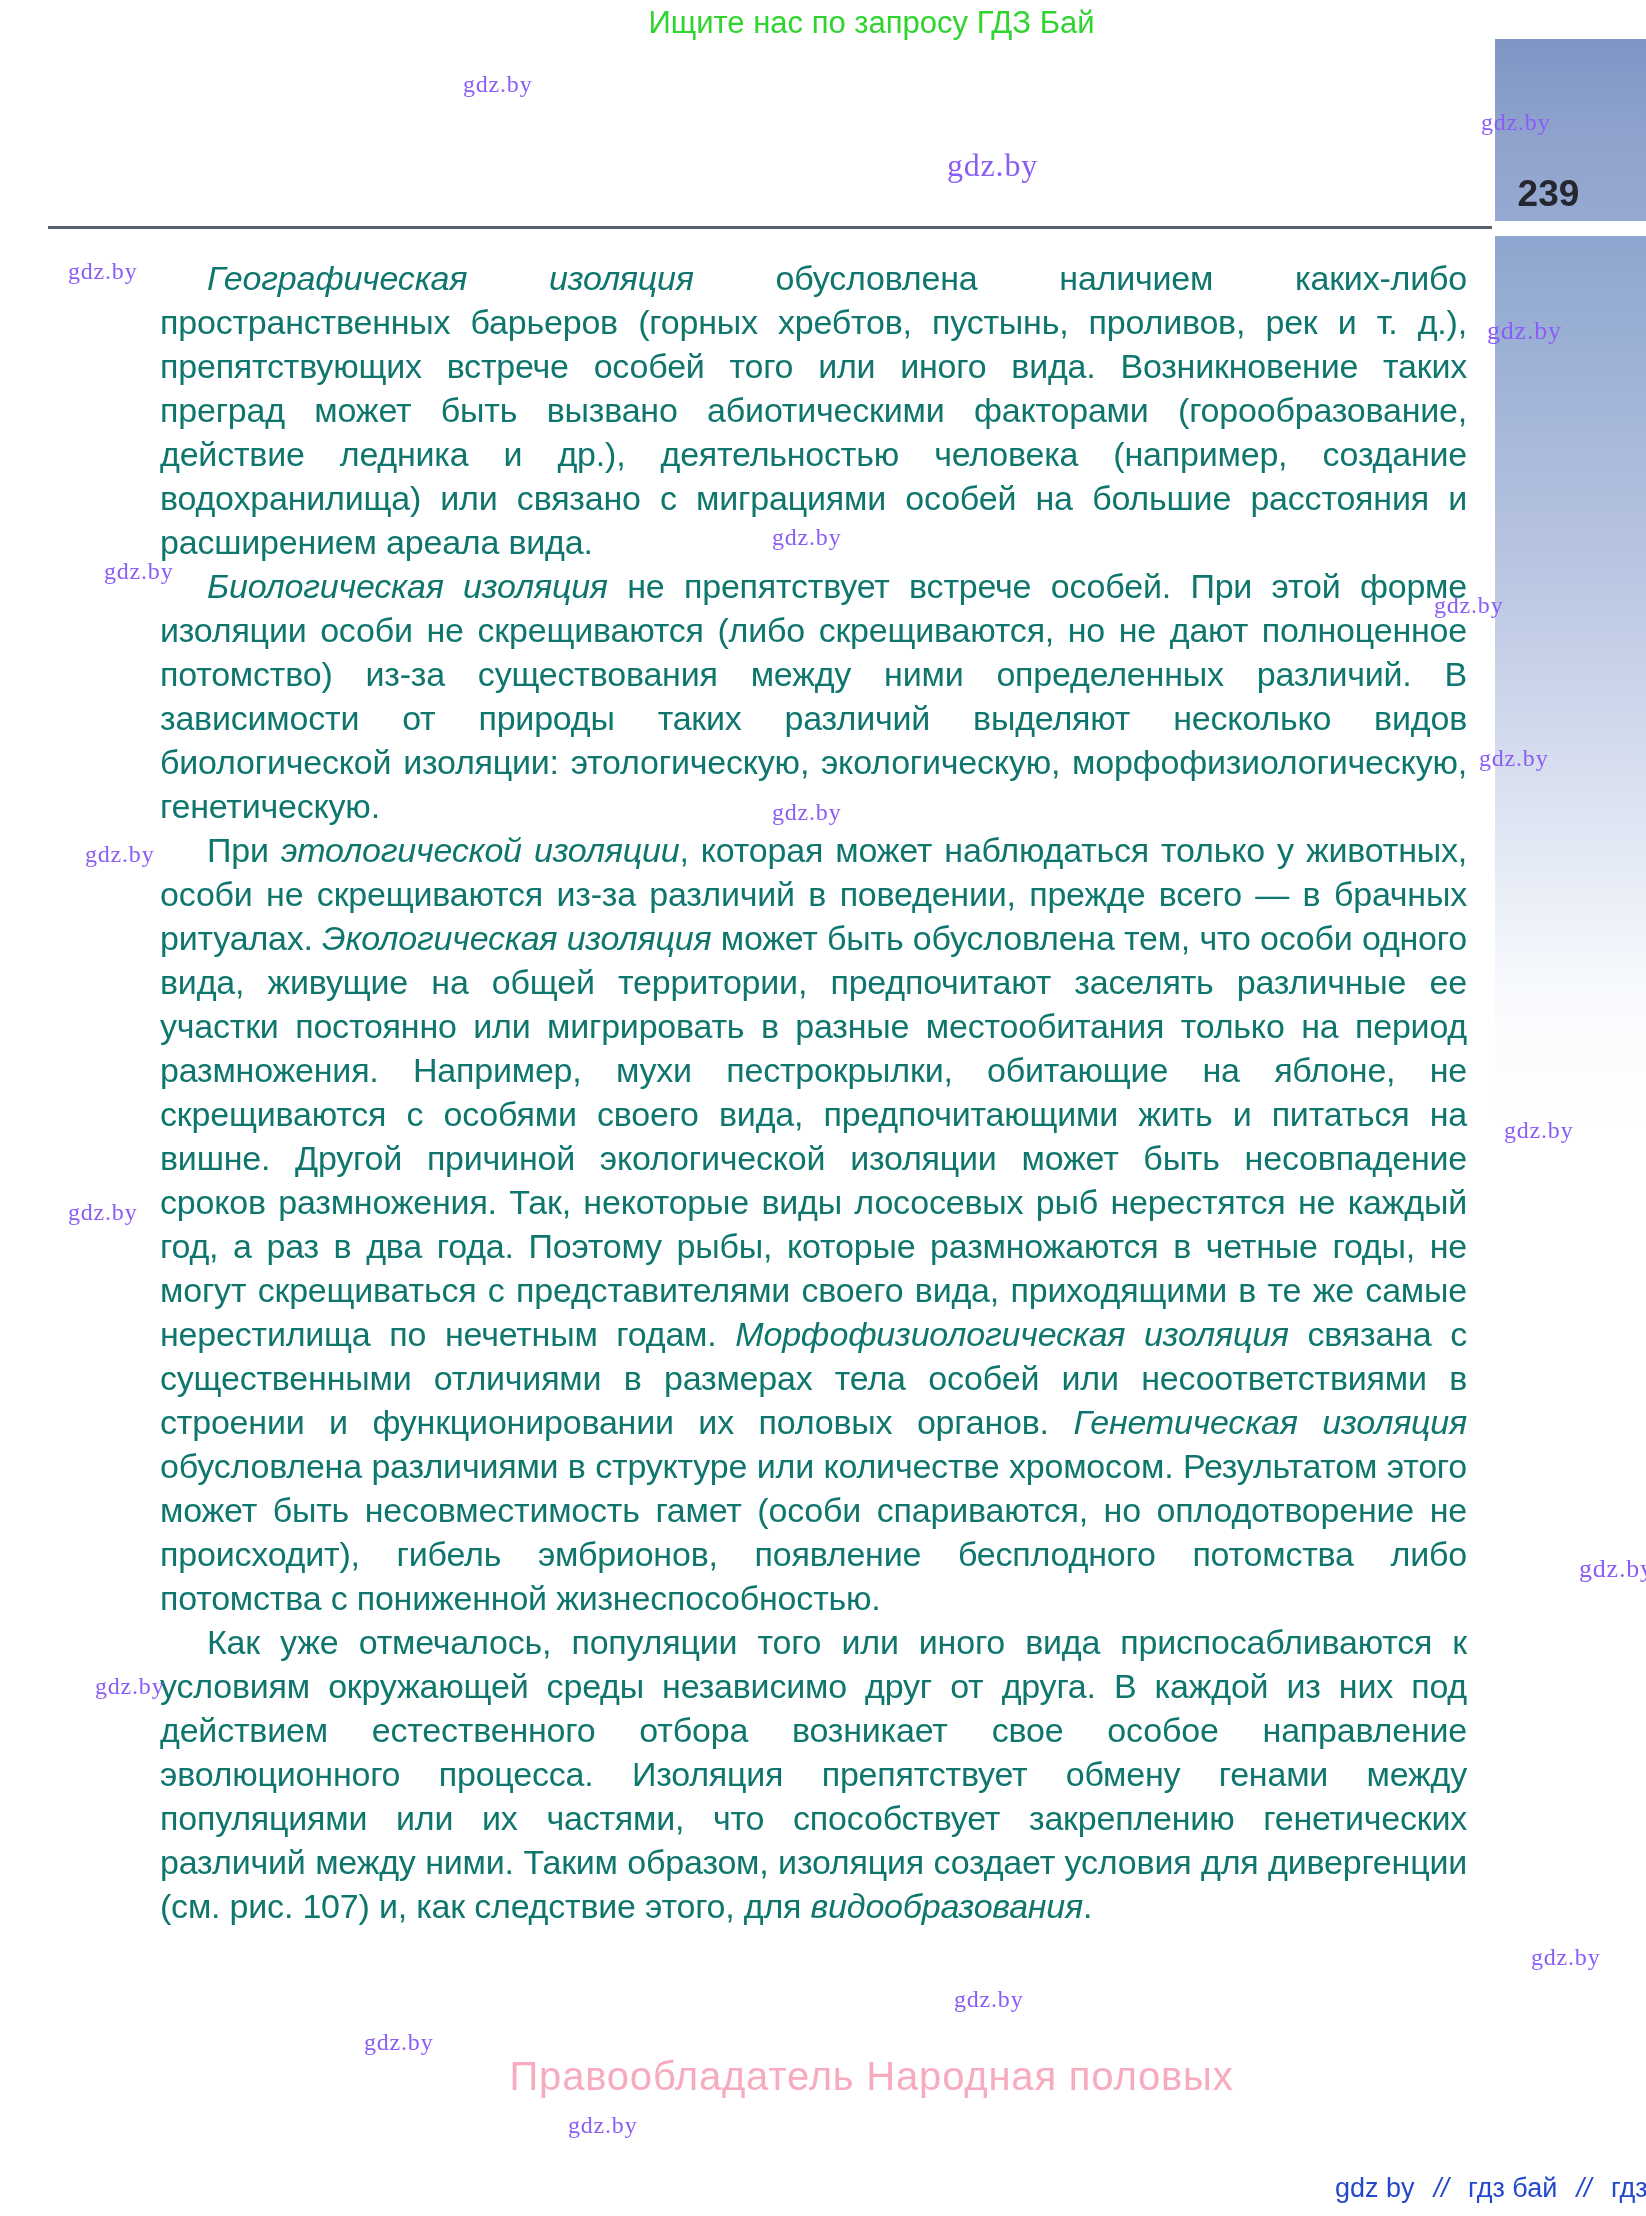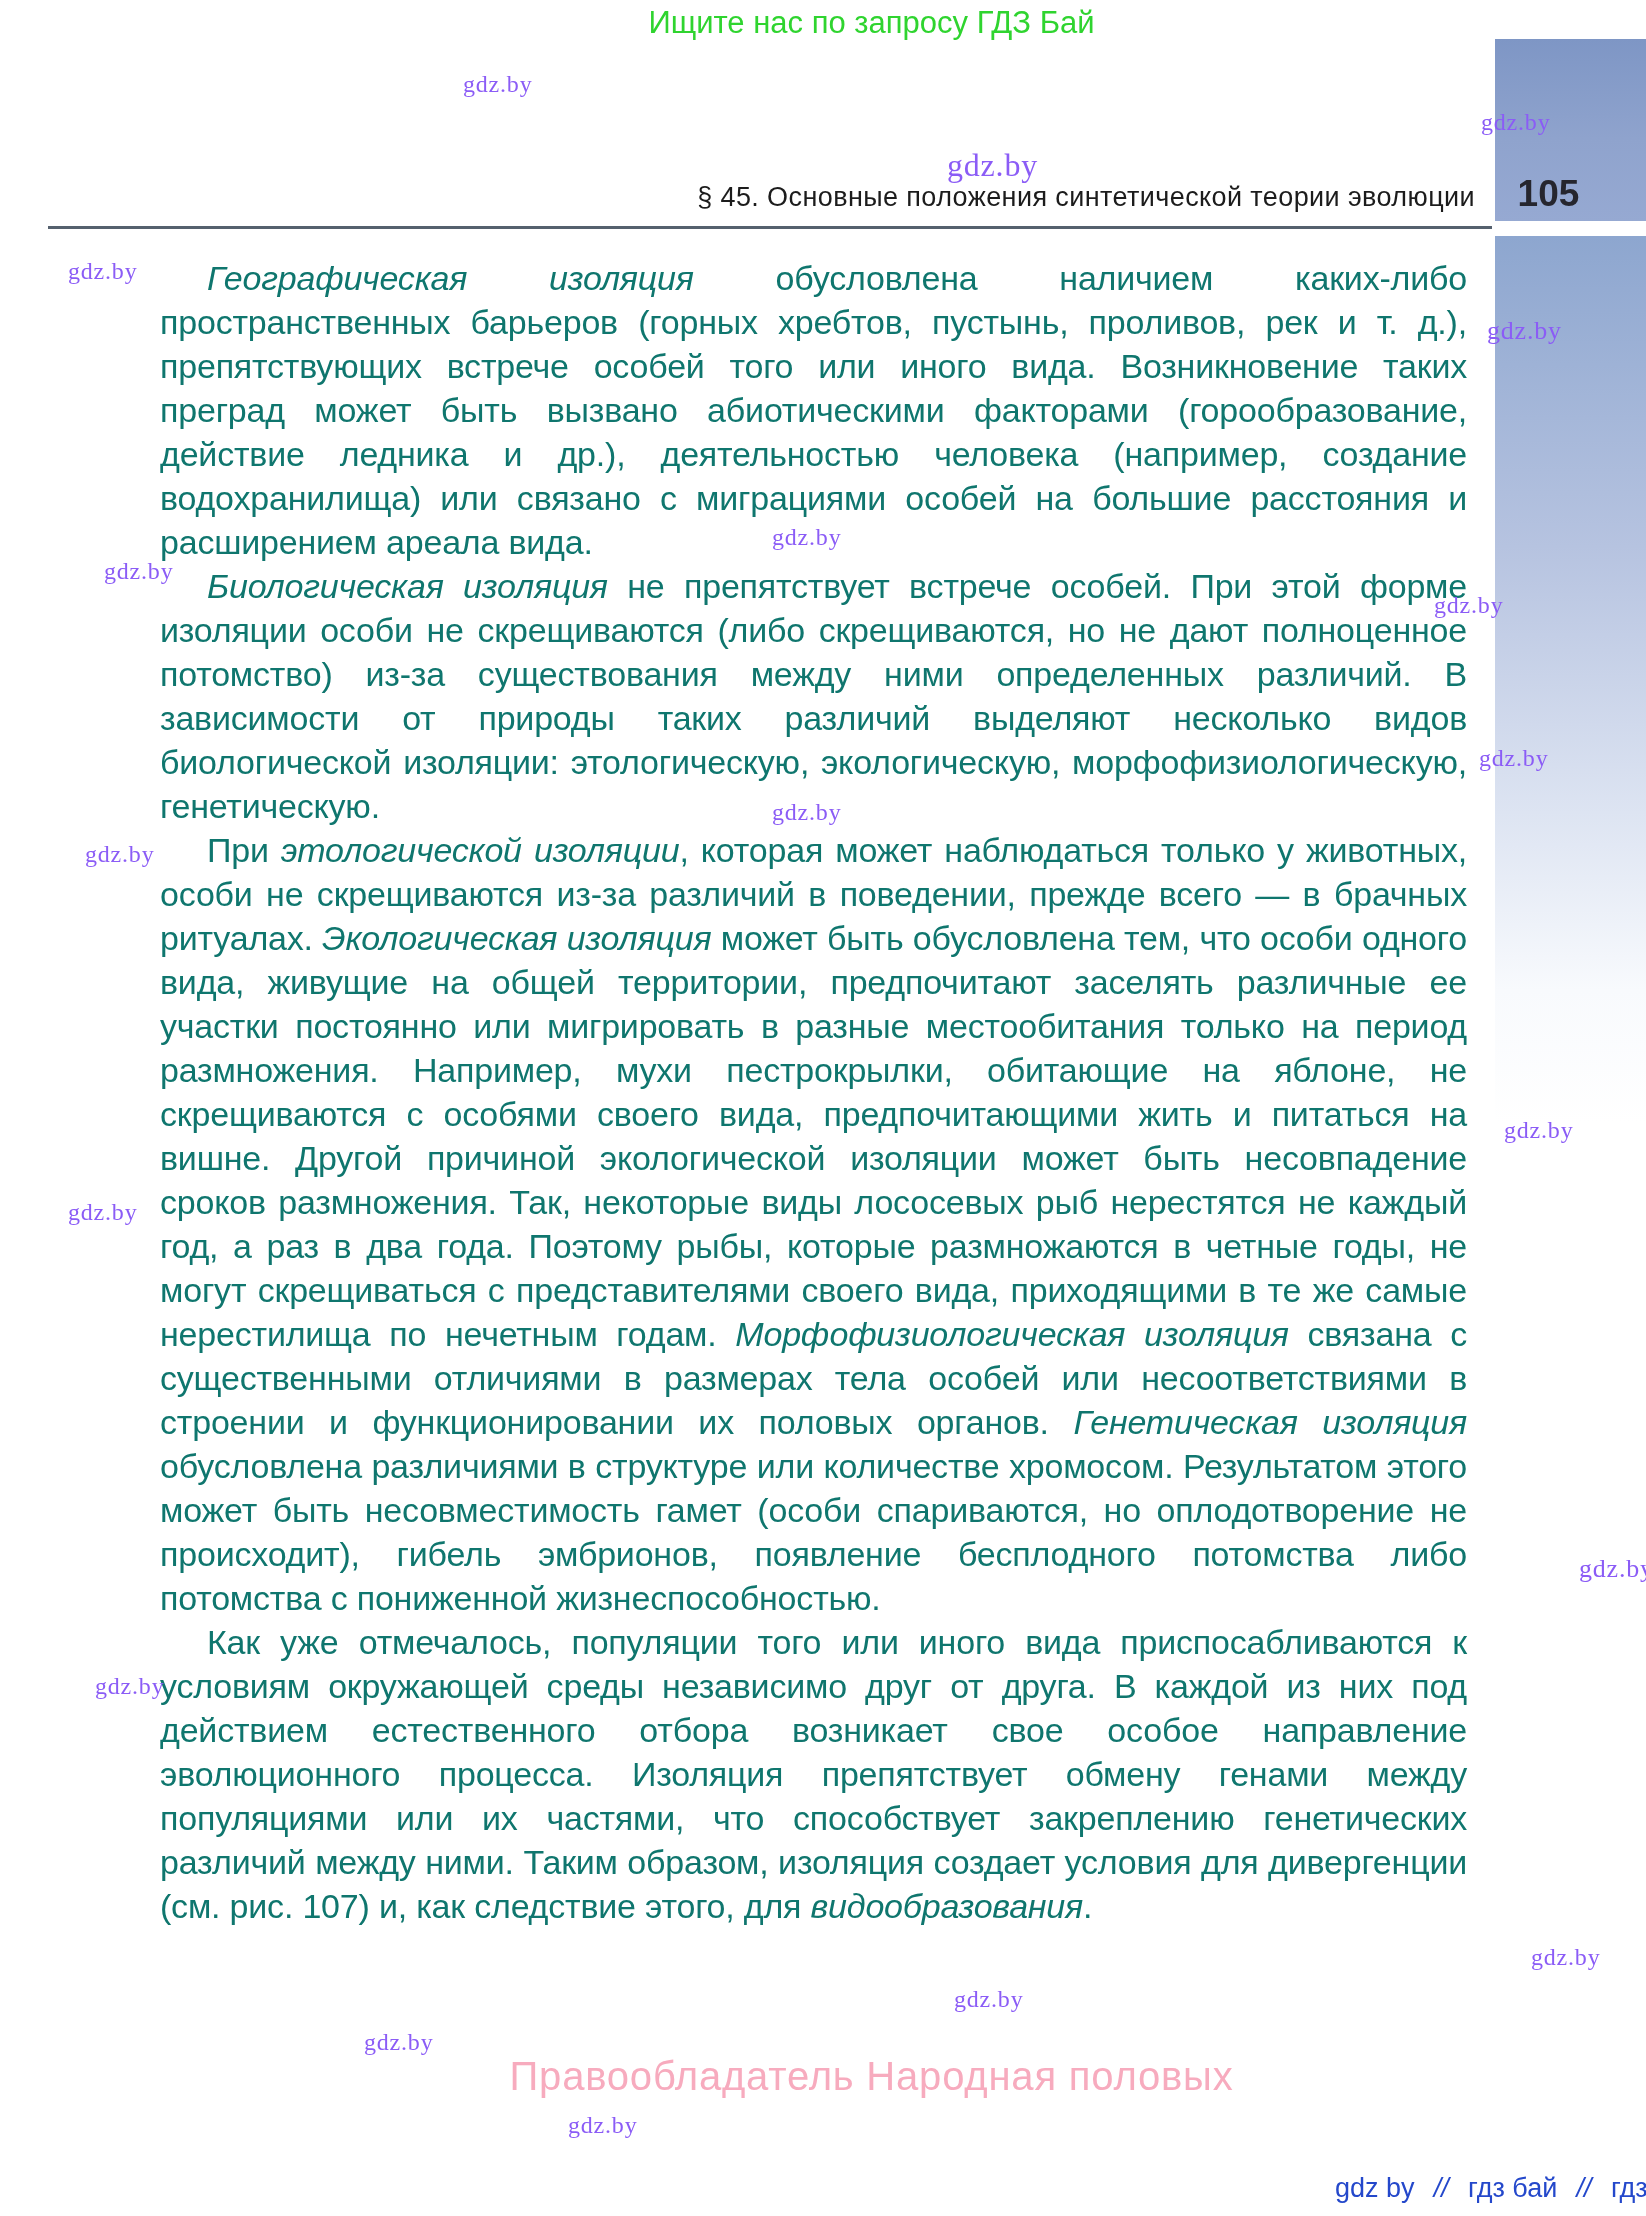--- a/index.html
+++ b/index.html
@@ -106,24 +106,23 @@
   .footer-links .link{margin:0 11.3px;color:#2448cb;cursor:pointer;}
   .footer-links .sep{margin:0 8px;font-style:italic;}
 </style>
 </head>
 <body>
 
 <div class="page">
 
   <div class="top-banner">Ищите нас по запросу ГДЗ Бай</div>
 
-  <div class="section-title">§ 45. Основные положения синтетической теории эволюции</div>
 
   <div class="page-number-box">
-    <span class="page-number">105</span>
+    <span class="page-number">239</span>
   </div>
 
   <div class="header-divider"></div>
 
   <div class="sidebar-gradient"></div>
 
   <div class="body-text">
       <p class="para"><span class="it">Географическая изоляция</span><span> обусловлена наличием каких-либо пространственных барьеров (горных хребтов, пустынь, проливов, рек и т. д.), препятствующих встрече особей того или иного вида. Возникновение таких преград может быть вызвано абиотическими факторами (горообразование, действие ледника и др.), деятельностью человека (например, создание водохранилища) или связано с миграциями особей на большие расстояния и расширением ареала вида.</span></p>
       <p class="para"><span class="it">Биологическая изоляция</span><span> не препятствует встрече особей. При этой форме изоляции особи не скрещиваются (либо скрещиваются, но не дают полноценное потомство) из-за существования между ними определенных различий. В зависимости от природы таких различий выделяют несколько видов биологической изоляции: этологическую, экологическую, морфофизиологическую, генетическую.</span></p>
       <p class="para"><span>При </span><span class="it">этологической изоляции</span><span>, которая может наблюдаться только у животных, особи не скрещиваются из-за различий в поведении, прежде всего — в брачных ритуалах. </span><span class="it">Экологическая изоляция</span><span> может быть обусловлена тем, что особи одного вида, живущие на общей территории, предпочитают заселять различные ее участки постоянно или мигрировать в разные местообитания только на период размножения. Например, мухи пестрокрылки, обитающие на яблоне, не скрещиваются с особями своего вида, предпочитающими жить и питаться на вишне. Другой причиной экологической изоляции может быть несовпадение сроков размножения. Так, некоторые виды лососевых рыб нерестятся не каждый год, а раз в два года. Поэтому рыбы, которые размножаются в четные годы, не могут скрещиваться с представителями своего вида, приходящими в те же самые нерестилища по нечетным годам. </span><span class="it">Морфофизиологическая изоляция</span><span> связана с существенными отличиями в размерах тела особей или несоответствиями в строении и функционировании их половых органов. </span><span class="it">Генетическая изоляция</span><span> обусловлена различиями в структуре или количестве хромосом. Результатом этого может быть несовместимость гамет (особи спариваются, но оплодотворение не происходит), гибель эмбрионов, появление бесплодного потомства либо потомства с пониженной жизнеспособностью.</span></p>

